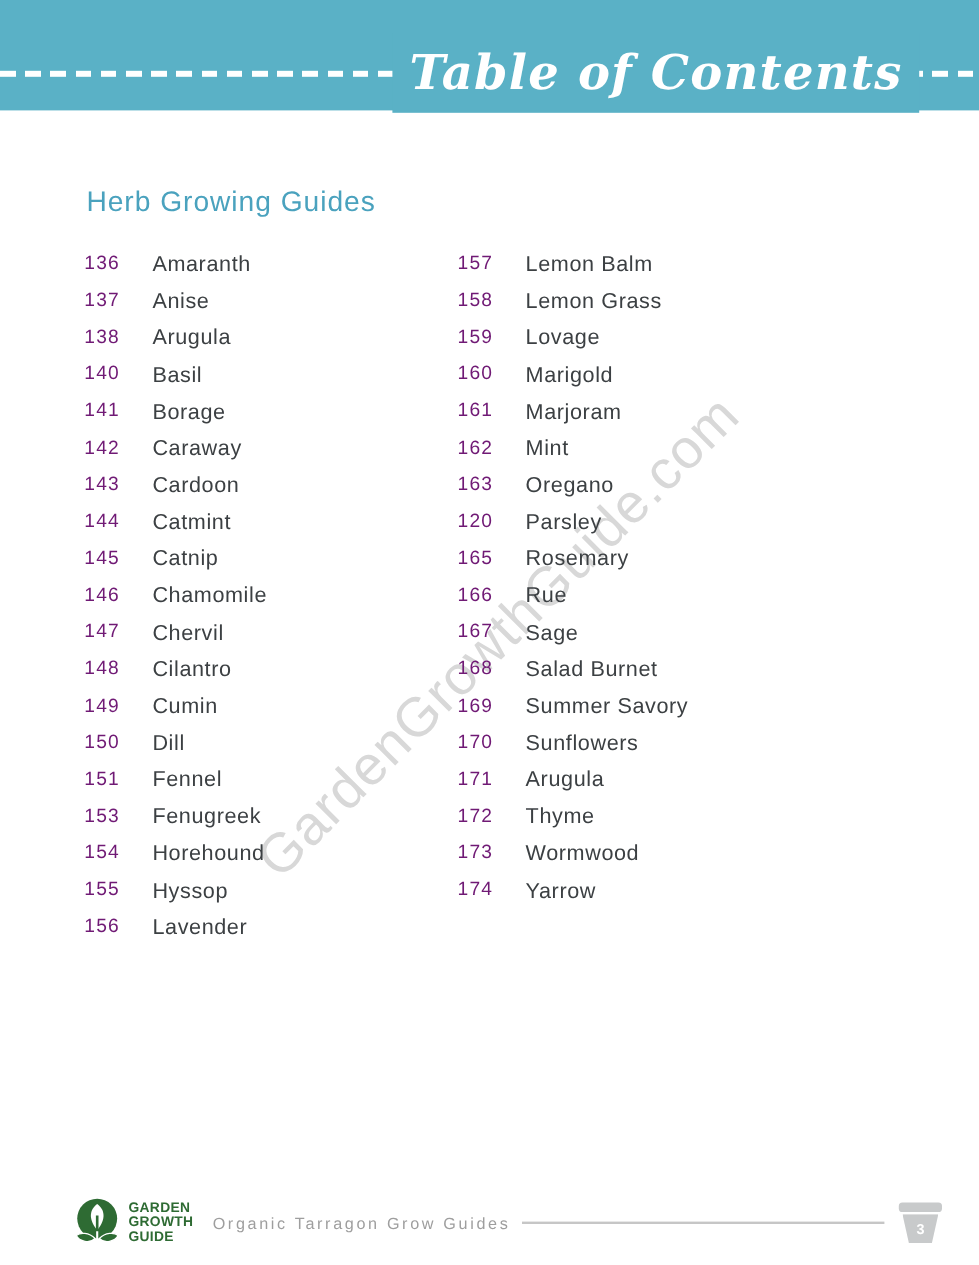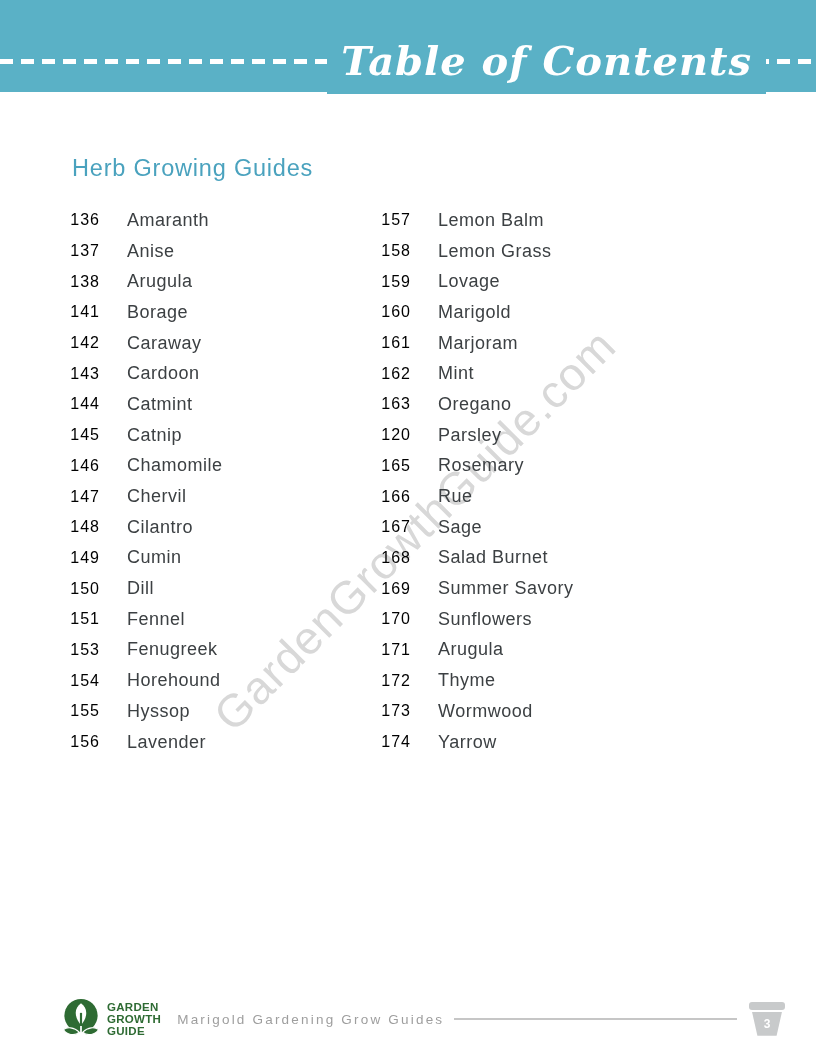--- a/index.html
+++ b/index.html
@@ -73,21 +73,21 @@
   .columns { display:flex; margin-top:23px; }
   .col-left  { width:311px; }
   .col-right { flex:1; }
   .toc-row {
     display:flex; align-items:center;
     height:30.7px;
   }
   .toc-page {
     width:40px;
     text-align:right;
-    color:#000000;
+    color:#701a75;
     font-size:16px;
     letter-spacing:1px;
   }
   .toc-label {
     margin-left:27px;
     color:#3c4043;
     font-size:18px;
     letter-spacing:0.5px;
   }
 
@@ -166,20 +166,24 @@
           <div class="toc-row">
             <span class="toc-page">137</span>
             <span class="toc-label">Anise</span>
           </div>
 
           <div class="toc-row">
             <span class="toc-page">138</span>
             <span class="toc-label">Arugula</span>
           </div>
 
+          <div class="toc-row">
+            <span class="toc-page">140</span>
+            <span class="toc-label">Basil</span>
+          </div>
 
           <div class="toc-row">
             <span class="toc-page">141</span>
             <span class="toc-label">Borage</span>
           </div>
 
           <div class="toc-row">
             <span class="toc-page">142</span>
             <span class="toc-label">Caraway</span>
           </div>
@@ -351,21 +355,21 @@
       <path d="M24 18 L24 36" stroke="#2e6b33" stroke-width="2.5" fill="none"></path>
       <path d="M23 33 L23 42 L25 42 L25 33 Z" fill="#ffffff"></path>
       <path d="M22 40 C16 34 8 34 4 37 C7 43 17 45 22 40 Z" fill="#2e6b33" stroke="#ffffff" stroke-width="1.2"></path>
       <path d="M26 40 C32 34 40 34 44 37 C41 43 31 45 26 40 Z" fill="#2e6b33" stroke="#ffffff" stroke-width="1.2"></path>
     </svg>
     <div class="logo-text">
       <div>GARDEN</div>
       <div>GROWTH</div>
       <div>GUIDE</div>
     </div>
-    <div class="tagline">Marigold Gardening Grow Guides</div>
+    <div class="tagline">Organic Tarragon Grow Guides</div>
     <div class="footer-rule"></div>
     <div class="pot">
       <div class="pot-rim"></div>
       <div class="pot-body">
         <span class="pot-number">3</span>
       </div>
     </div>
   </div>
 
 </div>

